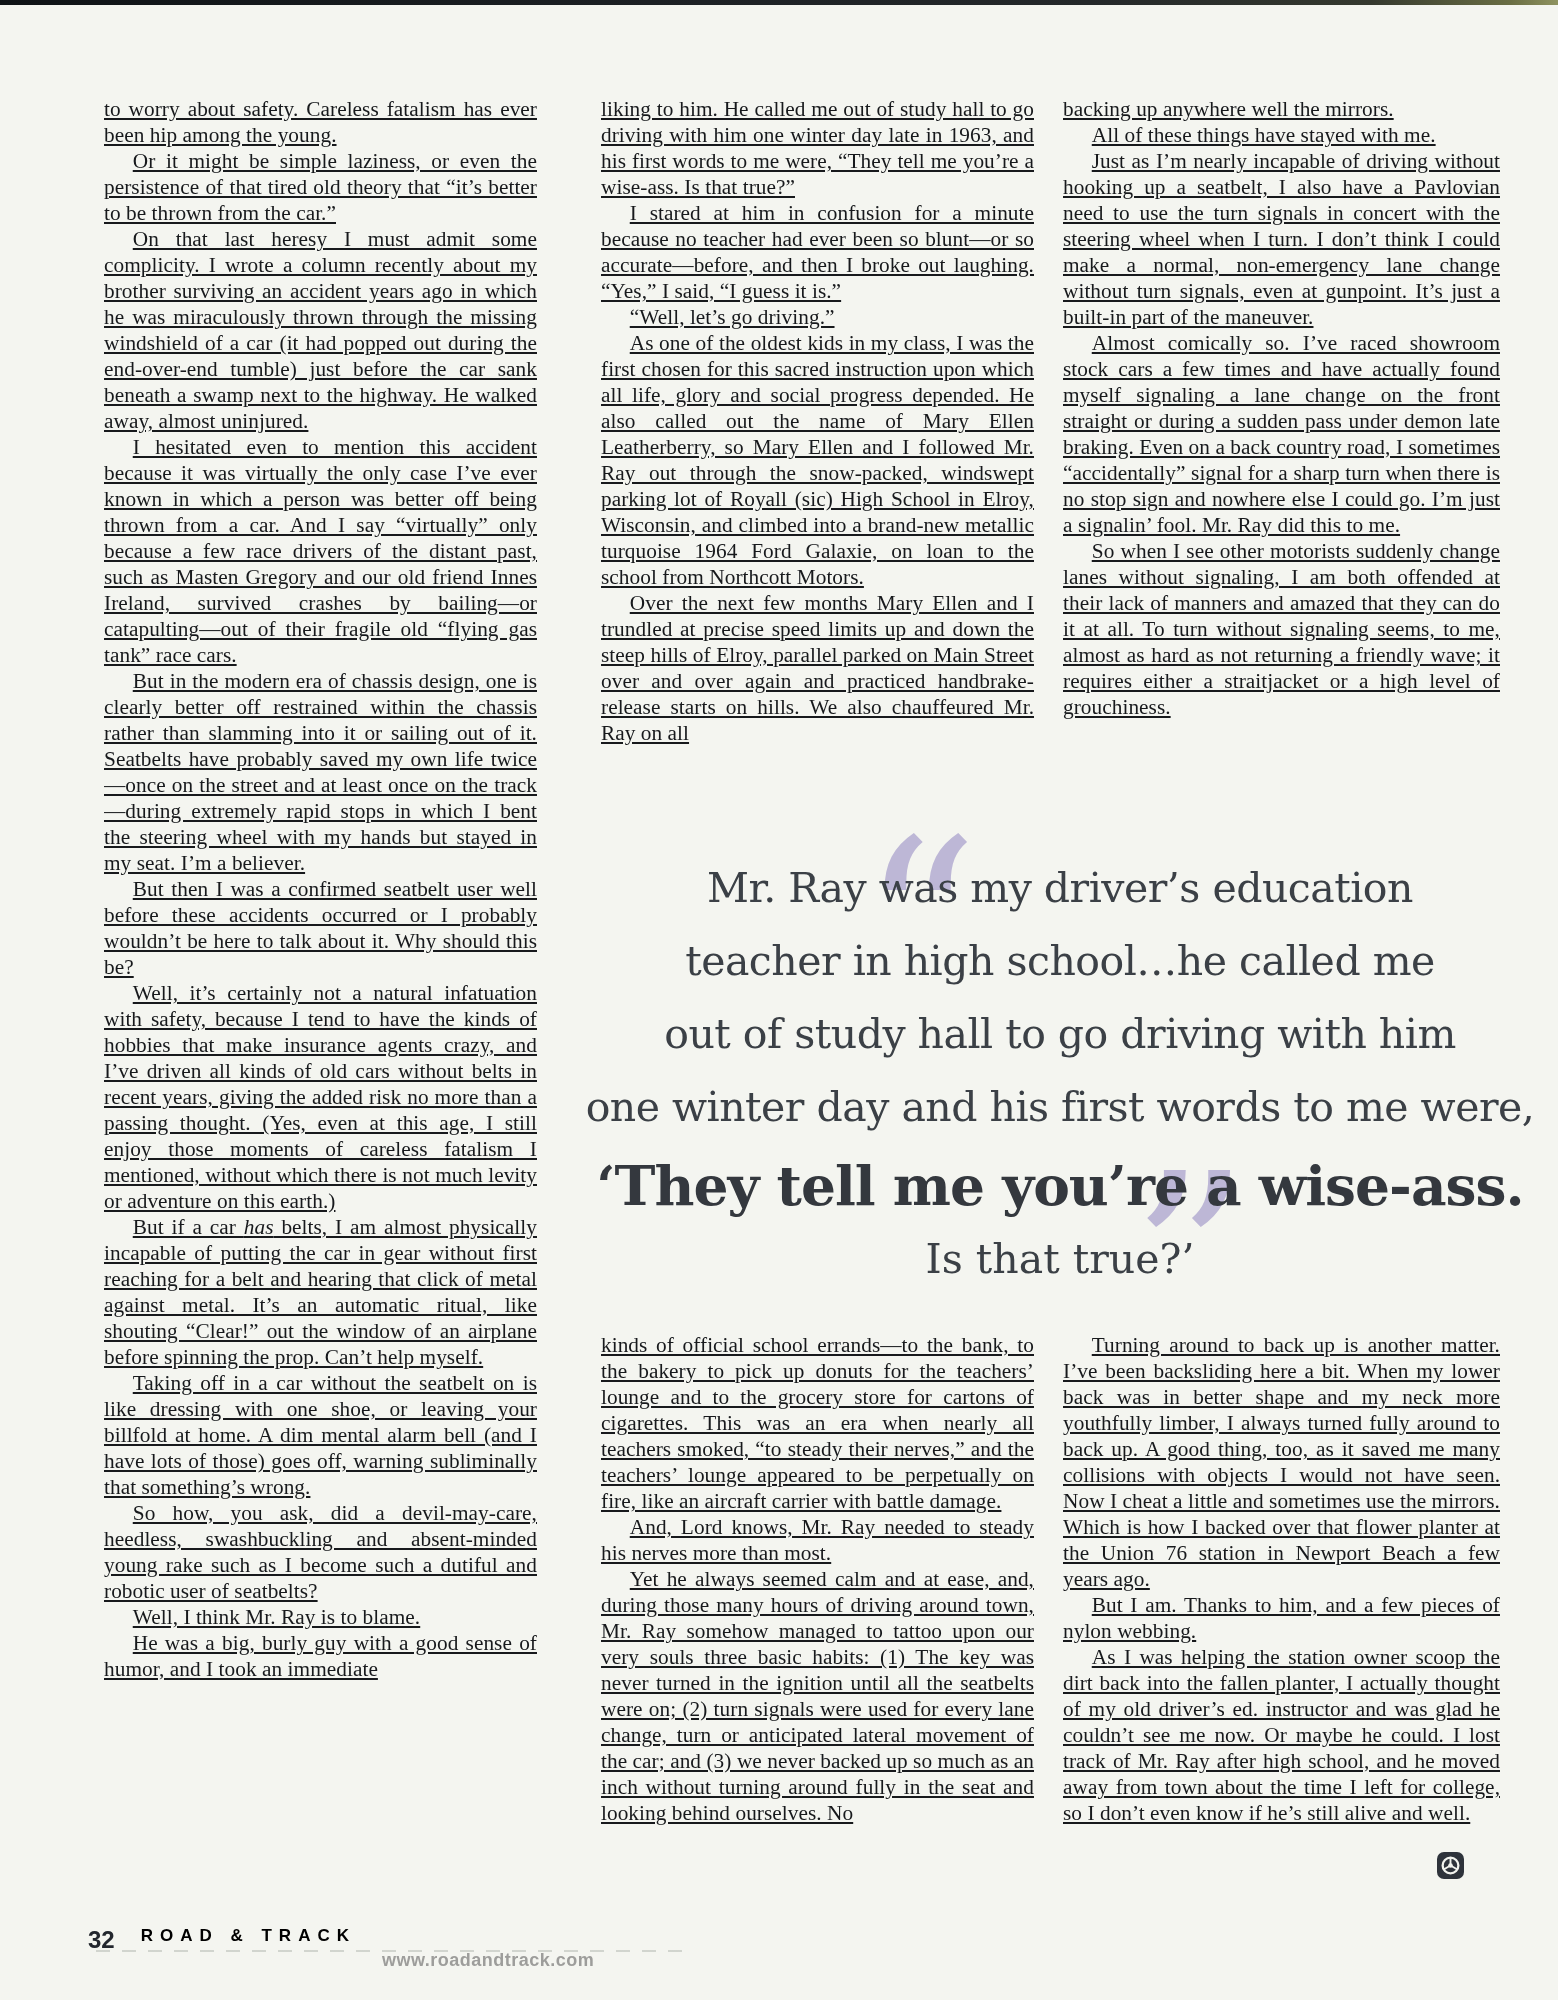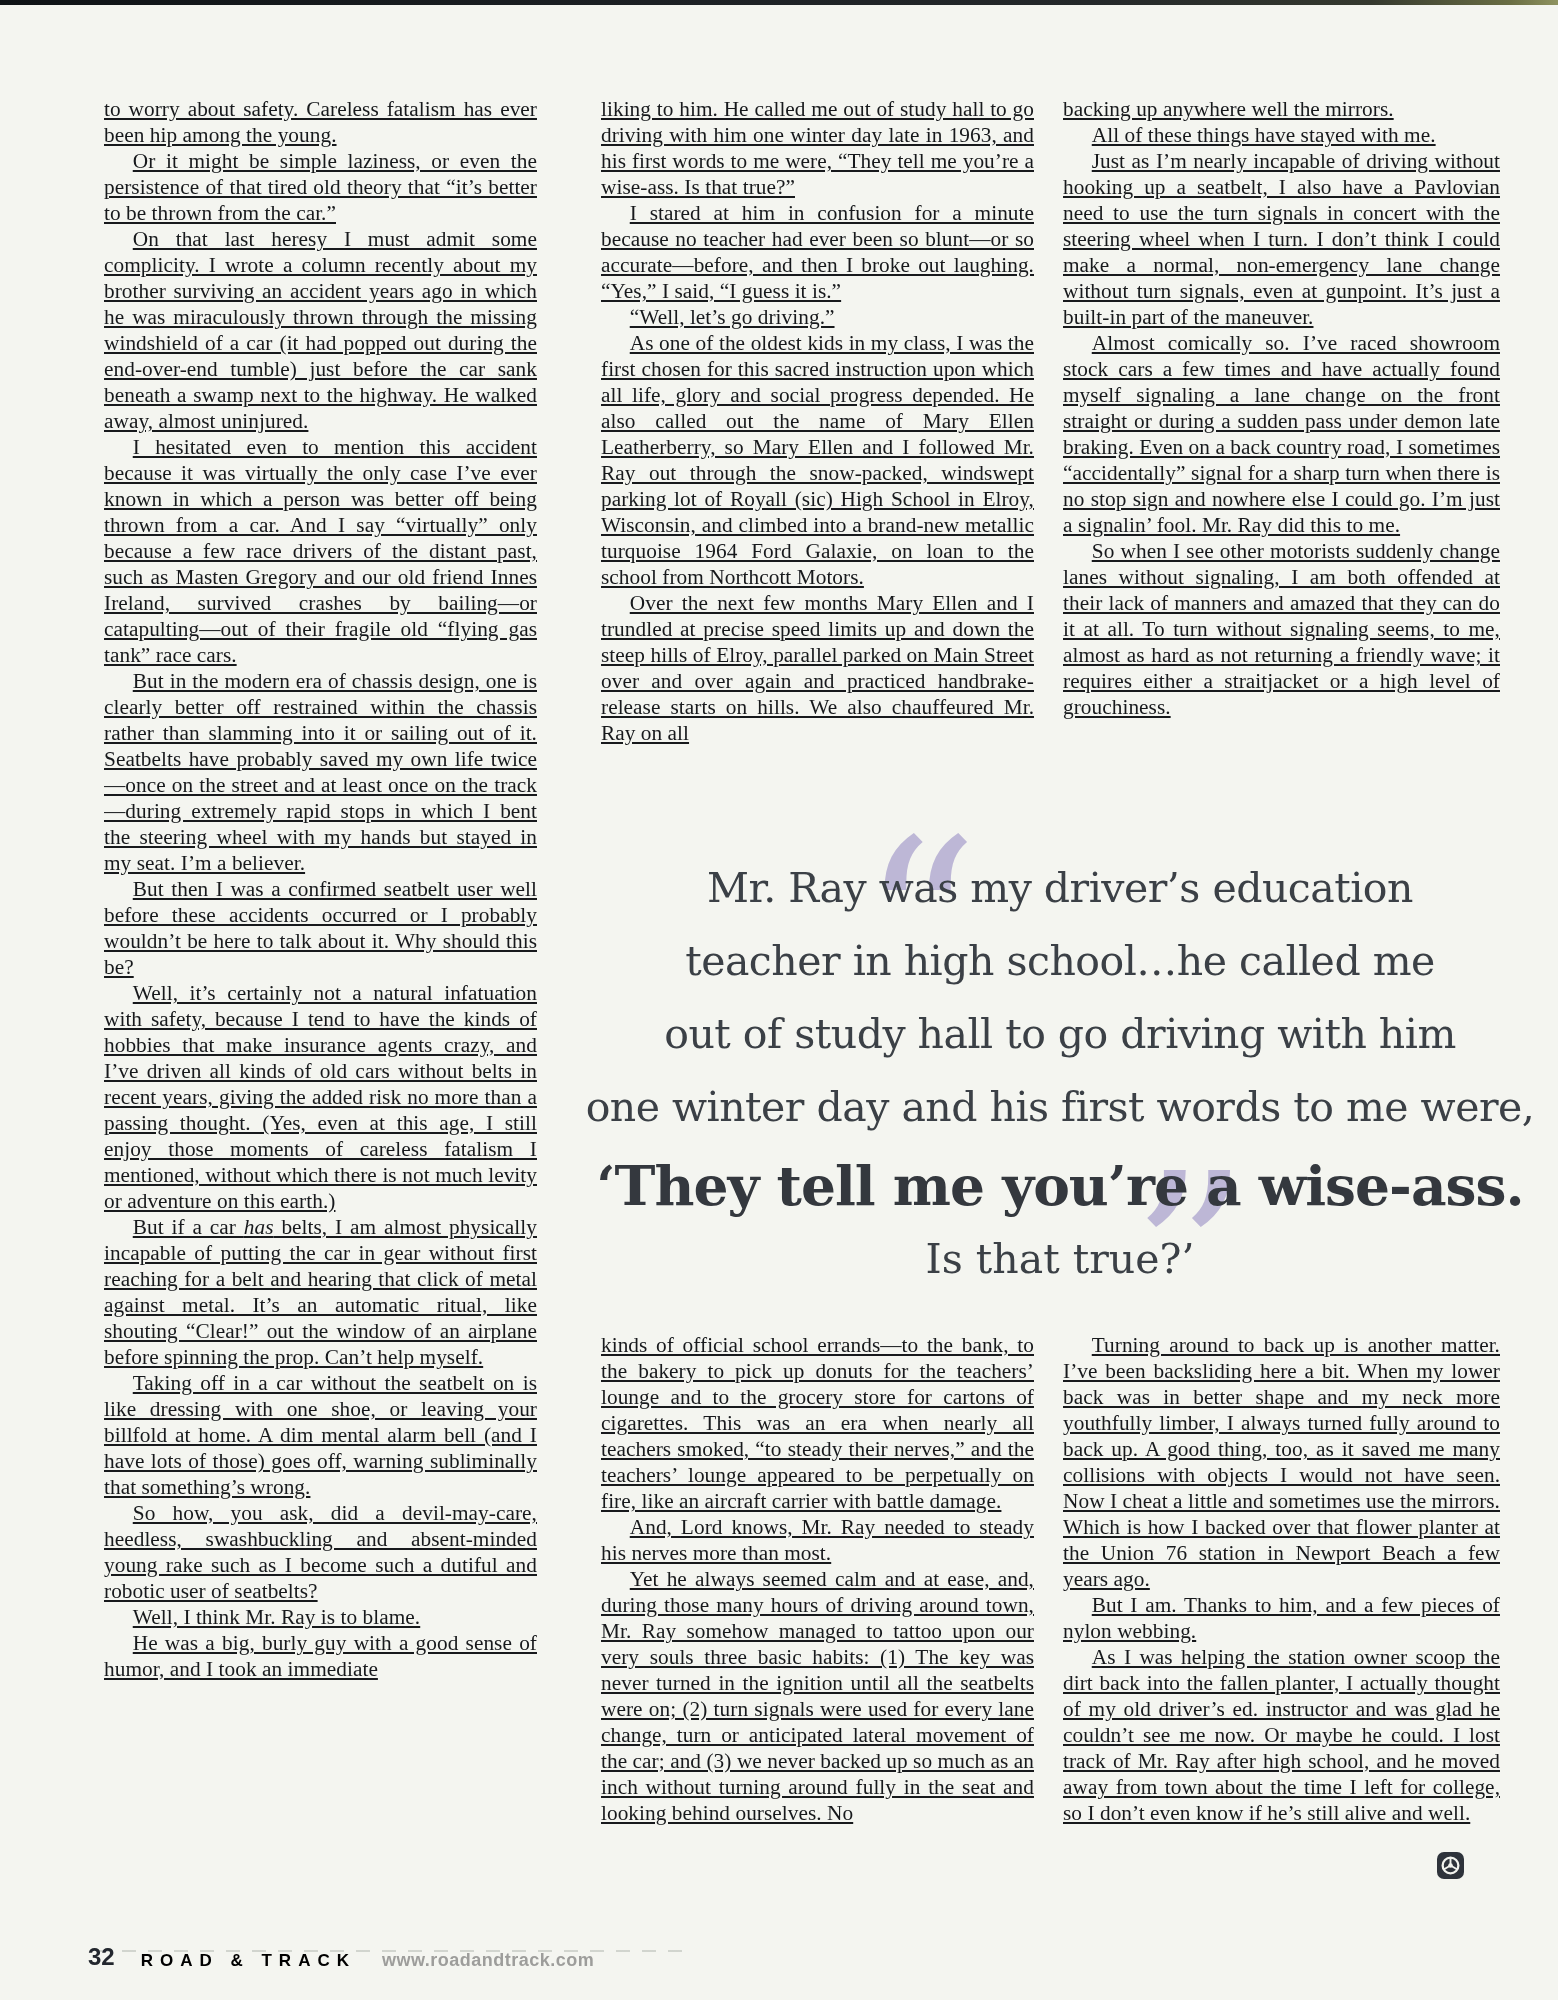--- a/index.html
+++ b/index.html
@@ -35,21 +35,21 @@
   .pq-last { position:relative; z-index:2; font-size:41px; line-height:62px; }
   .pq-open, .pq-close {
     position:absolute; z-index:1; color:#bdb7d6;
     font-size:230px; line-height:1; font-family:"DejaVu Serif", serif;
   }
   .pq-open  { left:286px; top:-42px; }
   .pq-close { left:556px; top:292px; }
 
   .footer {
     position:absolute; left:88px; top:1926px;
-    display:flex; align-items:flex-end; gap:26px;
+    display:flex; align-items:flex-start; gap:26px;
     font-family:"Liberation Sans", sans-serif; white-space:nowrap;
   }
   .page-num { font-size:24px; font-weight:bold; color:#23272e; }
   .mag-name { font-size:17px; font-weight:bold; letter-spacing:7px; color:#000000; }
   .site-url { font-size:18px; font-weight:bold; letter-spacing:0.5px; color:#9d9d9b;margin-top:24px; }
 
   .end-icon {
     position:absolute; right:36px; top:520px; width:27px; height:27px;
     background:#2e333b; border-radius:7px;
     display:flex; align-items:center; justify-content:center;

